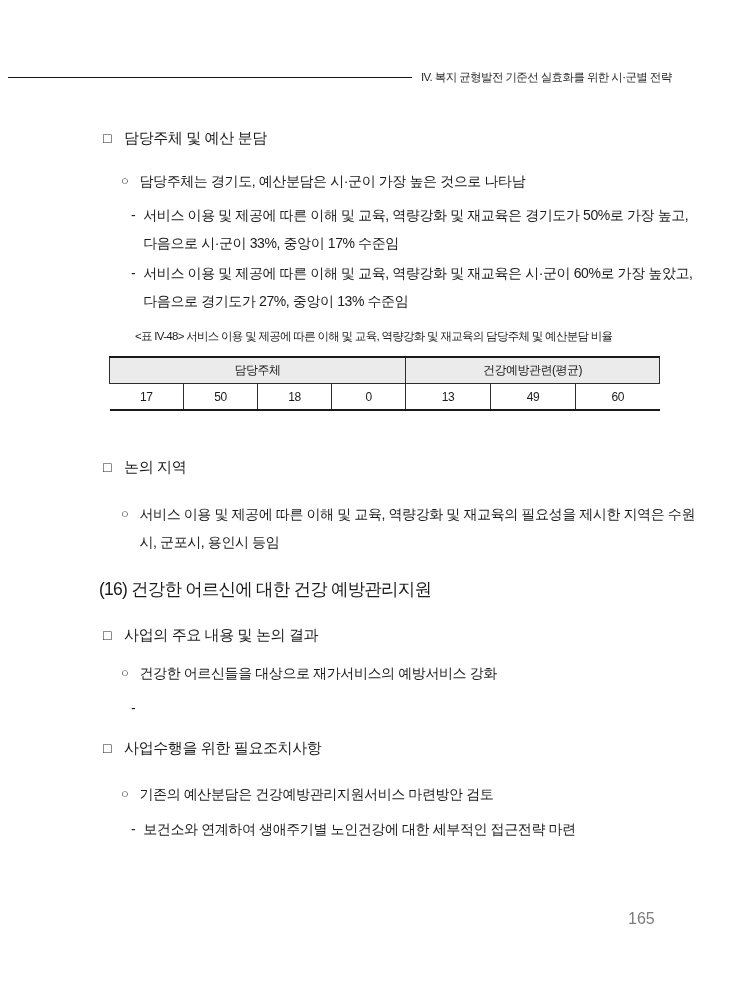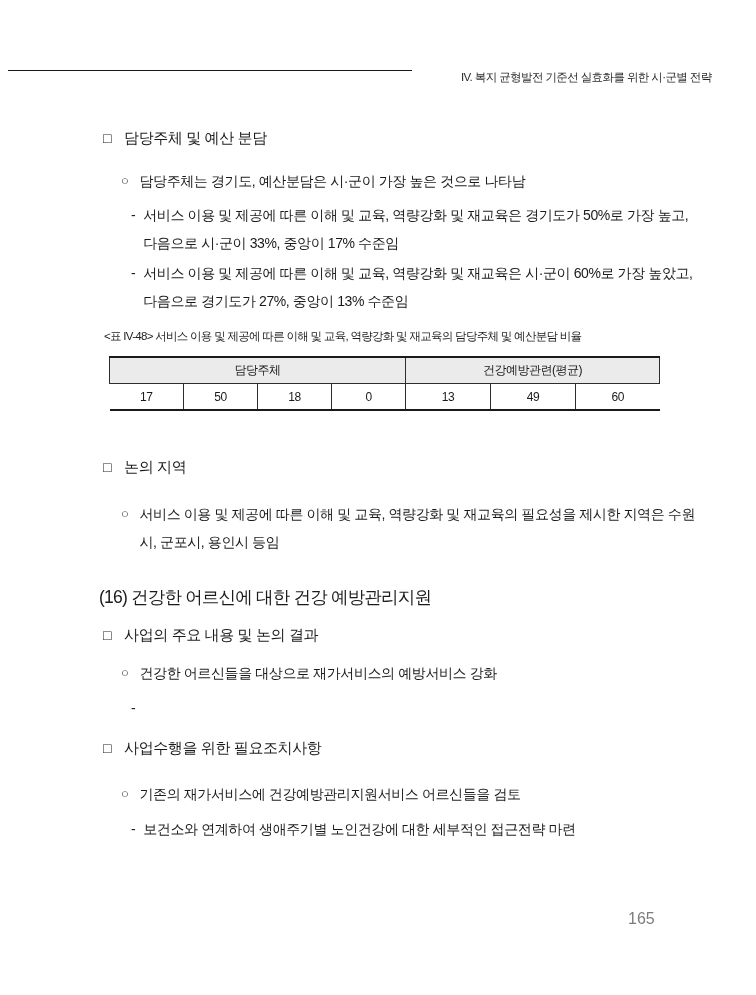--- a/index.html
+++ b/index.html
@@ -6,37 +6,37 @@
   .page{
     position:relative;
     width:756px;height:995px;
     background:#ffffff;
     font-family:"Liberation Sans","DejaVu Sans",sans-serif;
     color:#1a1a1a;
     overflow:hidden;
     letter-spacing:-0.4px;
   }
   
-  .hdr{position:absolute;top:70px;left:8px;right:40px;display:flex;align-items:flex-start;gap:40px;}
+  .hdr{position:absolute;top:70px;left:8px;right:40px;display:flex;align-items:center;}
   .hdr-rule{width:404px;height:0;border-top:1.6px solid #161616;}
   .hdr-title{margin-left:9px;font-size:11.5px;color:#2a2a2a;white-space:nowrap;letter-spacing:-0.6px;}
 
   
   .row{position:absolute;display:flex;align-items:flex-start;}
   .glyph{flex:0 0 auto;}
   .sq{font-size:14px;line-height:20px;margin-right:13px;color:#222;}
   .ci{font-size:13px;line-height:20px;margin-right:11px;color:#222;}
   .da{font-size:14px;line-height:20px;margin-right:8px;color:#222;}
   .h1-txt{font-size:15px;line-height:20px;}
   .body-txt{font-size:14px;line-height:20px;}
   .wrap-txt{font-size:14px;line-height:28px;}
-  .sec-heading{position:absolute;font-size:17.5px;line-height:24px;letter-spacing:-0.8px;margin-top:8px;}
+  .sec-heading{position:absolute;font-size:17.5px;line-height:24px;letter-spacing:-0.8px;}
 
   
-  .tbl-caption{position:absolute;font-size:11.5px;letter-spacing:-0.7px;color:#1c1c1c;white-space:nowrap;}
+  .tbl-caption{position:absolute;font-size:11.5px;letter-spacing:-0.7px;color:#1c1c1c;white-space:nowrap;margin-left:31px;}
   table.dtable{
     position:absolute;
     border-collapse:collapse;
     table-layout:fixed;
     border-top:2px solid #1a1a1a;
     border-bottom:2px solid #1a1a1a;
     font-size:12px;
   }
   table.dtable th,table.dtable td{
     border:1px solid #2d2d2d;
@@ -136,21 +136,21 @@
     <span class="glyph da">-</span>
   </div>
 
   <div class="row" style="top:738px;left:103px;">
     <span class="glyph sq">□</span>
     <span class="h1-txt">사업수행을 위한 필요조치사항</span>
   </div>
 
   <div class="row" style="top:784px;left:121px;">
     <span class="glyph ci">○</span>
-    <span class="body-txt">기존의 재가서비스에 건강예방관리지원서비스 어르신들을 검토</span>
+    <span class="body-txt">기존의 예산분담은 건강예방관리지원서비스 마련방안 검토</span>
   </div>
 
   <div class="row" style="top:819px;left:131px;width:600px;">
     <span class="glyph da">-</span>
     <span class="body-txt">보건소와 연계하여 생애주기별 노인건강에 대한 세부적인 접근전략 마련</span>
   </div>
 
   <div class="pagenum" style="top:910px;left:628px;">165</div>
 
 </div>

